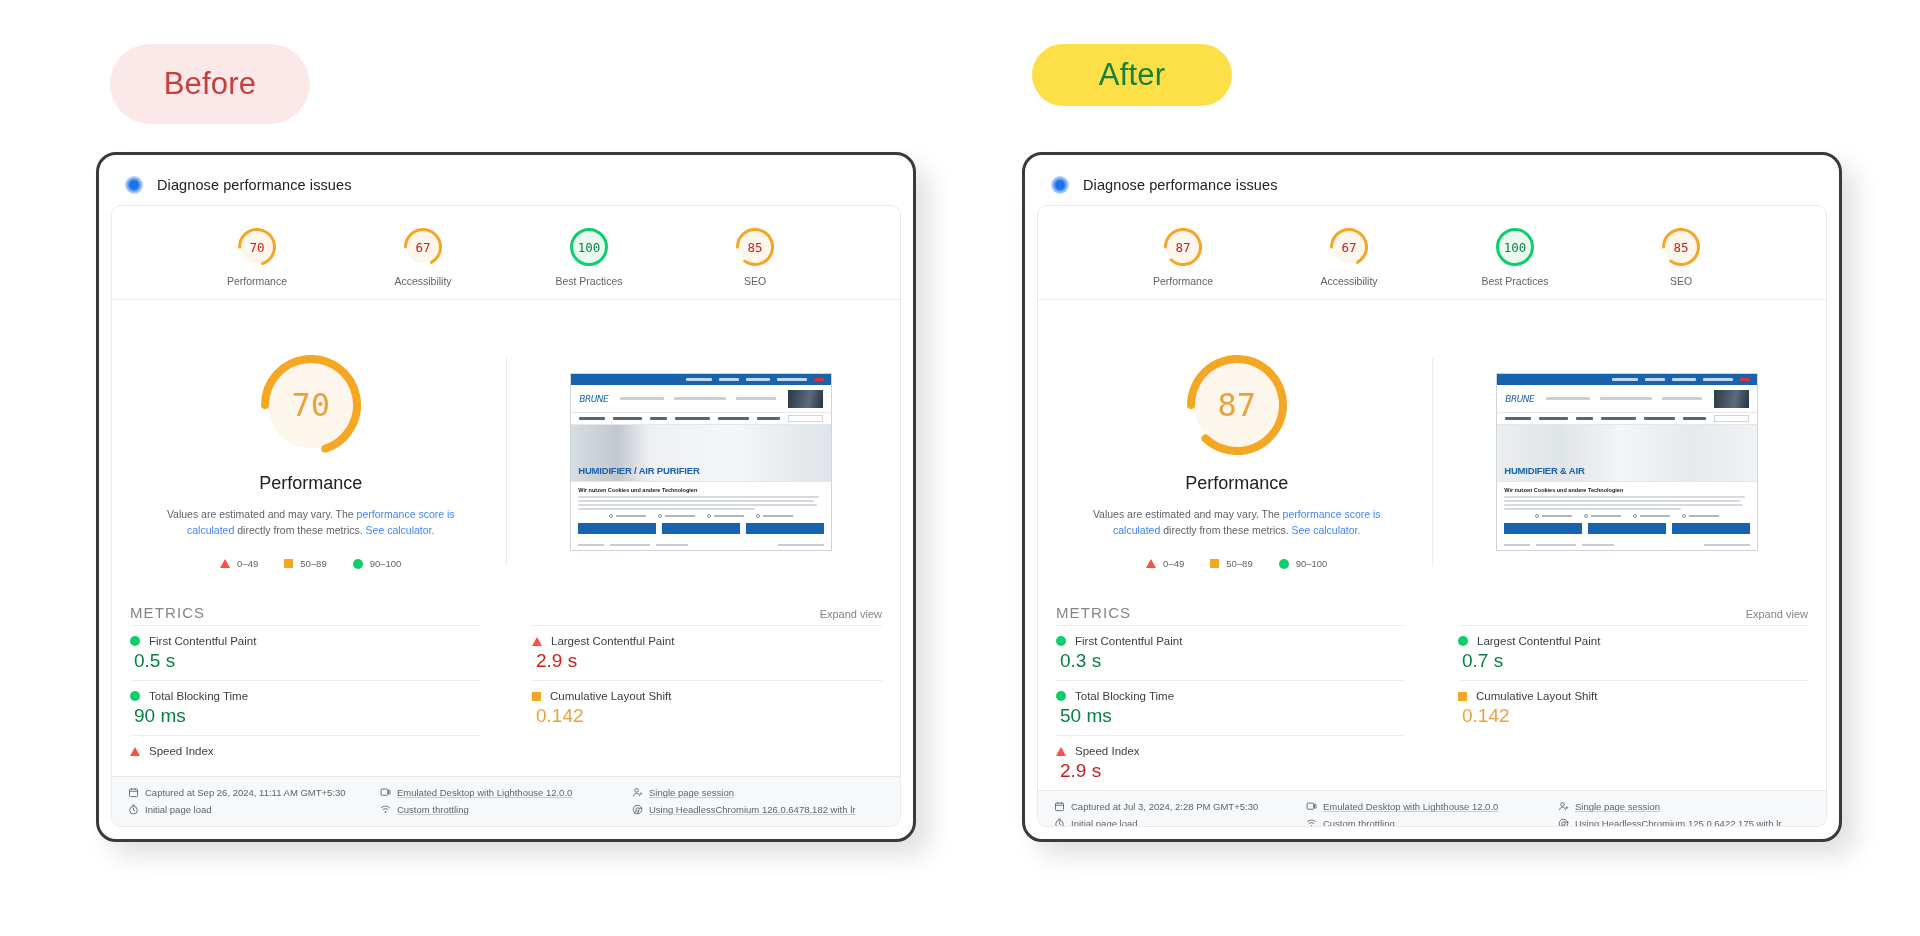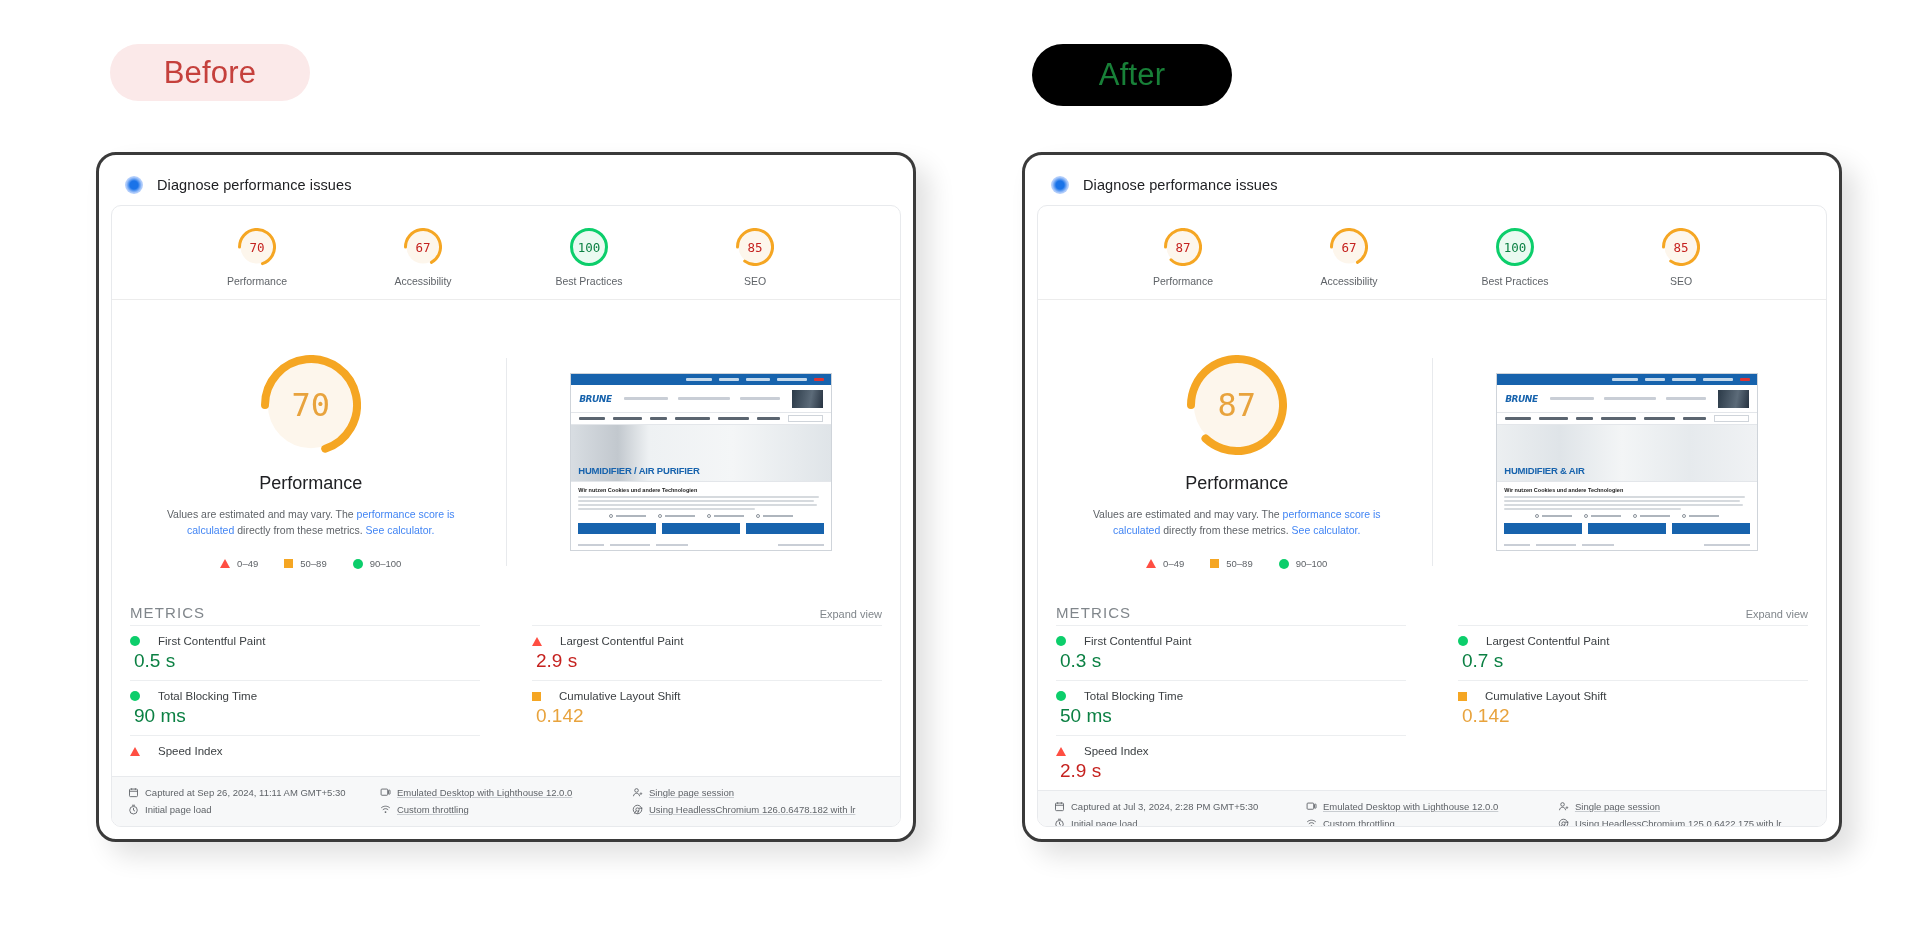--- a/index.html
+++ b/index.html
@@ -12,24 +12,24 @@
   .stage { position: relative; width: 1920px; height: 936px; }
 
   
   .pill {
     position: absolute;
     display: flex; align-items: center; justify-content: center;
     border-radius: 40px;
     font-size: 31px;
     letter-spacing: 0.2px;
   }
-  .pill.before { left: 110px; top: 44px; width: 200px; height: 57px;
+  .pill.before { left: 110px; top: 44px; width: 200px; height: 80px;
                  background: #fbe9e9; color: #c5403c; }
   .pill.after  { left: 1032px; top: 44px; width: 200px; height: 62px;
-                 background: #000000; color: #188038; }
+                 background: #fde047; color: #188038; }
 
   
   .card {
     position: absolute;
     top: 152px;
     width: 820px; height: 690px;
     background: #ffffff;
     border: 3px solid #3a3a3a;
     border-radius: 20px;
     box-shadow: 14px 14px 26px rgba(0,0,0,0.12);
@@ -115,21 +115,21 @@
   .thumb {
     width: 262px; height: 178px; background: #fff;
     border: 1px solid #cfd4da; overflow: hidden;
     display: flex; flex-direction: column;
   }
   .t-topbar { height: 11px; background: #1763ad; display: flex; align-items: center;
               justify-content: flex-end; gap: 7px; padding-right: 7px; }
   .t-chip { height: 3px; background: rgba(255,255,255,0.75); border-radius: 1px; }
   .t-logorow { height: 27px; background: #fff; display: flex; align-items: center;
                padding: 0 8px; gap: 12px; }
-  .t-logo { font-family: "DejaVu Sans", sans-serif; font-weight: bold; font-style: italic;
+  .t-logo { font-family: "DejaVu Sans", sans-serif; font-weight: normal; font-style: italic;
             font-size: 9px; color: #1763ad; letter-spacing: -0.5px; }
   .t-infos { display: flex; gap: 10px; flex: 1; }
   .t-info { height: 3px; background: #c9ced6; border-radius: 1px; }
   .t-promo { width: 62px; height: 18px; background: linear-gradient(100deg,#2b3a48,#5c6b79 60%,#263240); }
   .t-nav { height: 13px; background: #fff; border-top: 1px solid #e3e6ea;
            border-bottom: 1px solid #e3e6ea; display: flex; align-items: center;
            padding: 0 8px; gap: 8px; }
   .t-navitem { height: 3px; background: #5b6570; border-radius: 1px; }
   .t-search { margin-left: auto; width: 46px; height: 7px; border: 1px solid #cfd4da; }
   .t-hero { position: relative; flex: 1; overflow: hidden; }
@@ -155,21 +155,21 @@
   .metrics-head { display: flex; align-items: baseline; justify-content: space-between;
                   padding: 4px 0 4px 0; }
   .metrics-title { font-size: 15px; letter-spacing: 1.1px; color: #80868b; }
   .expand-view { font-size: 11px; color: #80868b; }
   .metrics-grid { display: flex; }
   .metrics-col { flex: 1 1 0; }
   .metrics-col:first-child { padding-right: 26px; }
   .metrics-col:last-child  { padding-left: 26px; }
   .metric { padding: 9px 0 8px 0; border-top: 1px solid #eceef0; }
   .metric:first-child { border-top: 1px solid #eceef0; }
-  .metric-name { display: flex; align-items: center; gap: 18px; font-size: 11.5px; color: #3c4043; }
+  .metric-name { display: flex; align-items: center; gap: 9px; font-size: 11.5px; color: #3c4043; }
   .metric-value { margin-top: 3px; margin-left: 4px; font-size: 19px; }
 
   
   .meta {
     margin-top: auto;
     background: #f7f8f9;
     border-top: 1px solid #e8eaed;
     padding: 7px 16px 8px 16px;
     display: flex; flex-wrap: wrap;
   }

